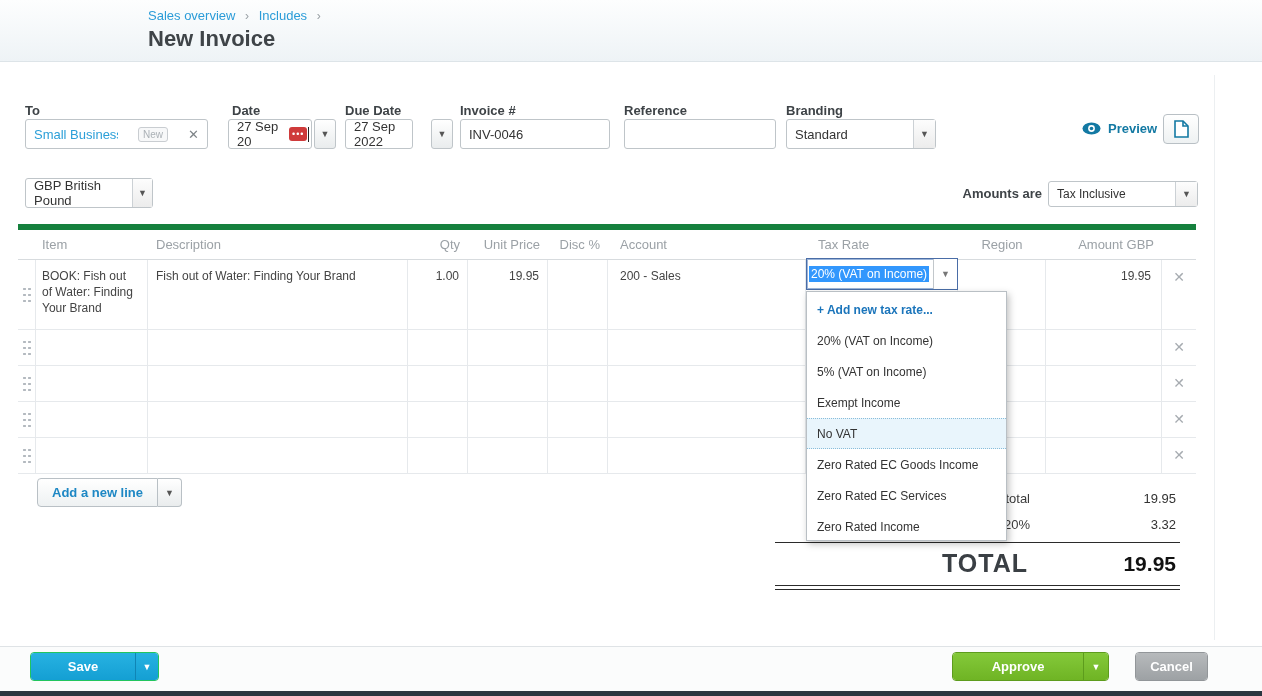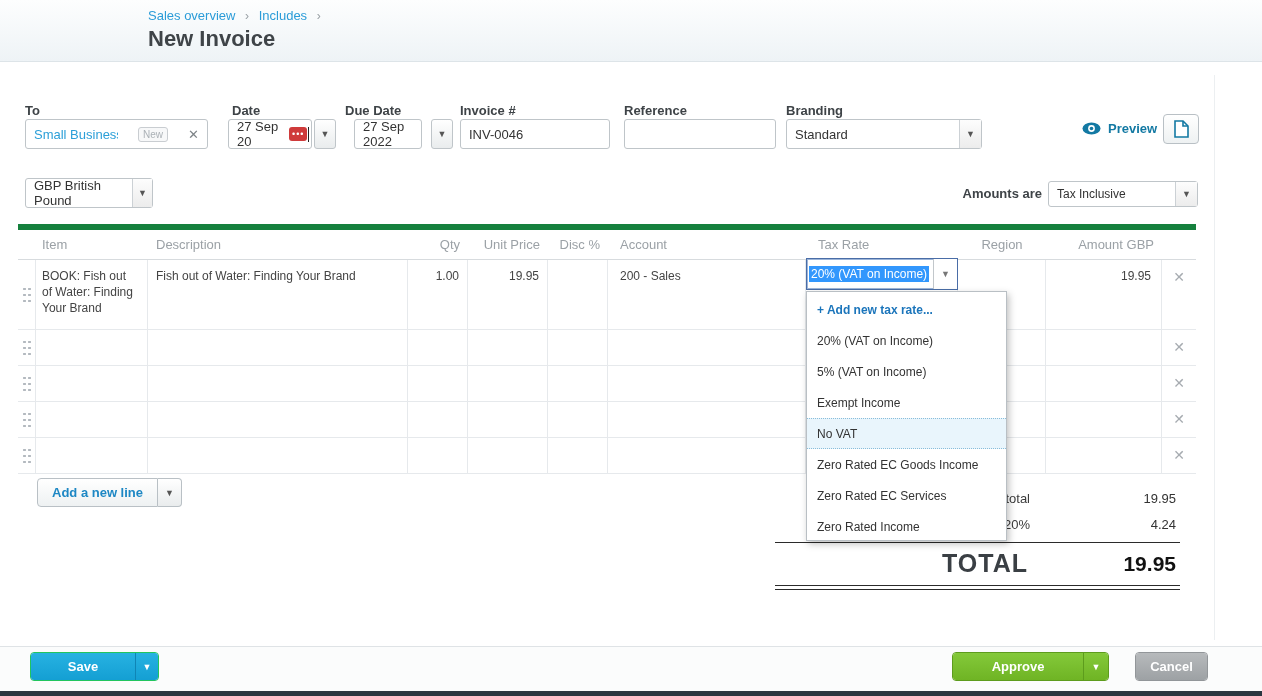--- a/index.html
+++ b/index.html
@@ -132,34 +132,34 @@
     <span class="x-small">✕</span>
   </div>
 
   <div class="box" style="left:228px; width:84px; padding-right:2px;">
     <span>27 Sep 20</span>
     <span class="red-badge">•••</span>
     <span class="cursor-bar"></span>
   </div>
   <div class="arrow-btn" style="left:314px;">▼</div>
 
-  <div class="box" style="left:354px; width:68px;justify-content:flex-end;">
+  <div class="box" style="left:345px; width:68px;justify-content:flex-end;">
     <span>27 Sep 2022</span>
   </div>
   <div class="arrow-btn" style="left:431px;">▼</div>
 
   <div class="box" style="left:460px; width:150px;">
     <span>INV-0046</span>
   </div>
 
   <div class="box" style="left:624px; width:152px;">
     <span></span>
   </div>
 
-  <div class="box" style="left:786px; width:196px;">
+  <div class="box" style="left:786px; width:150px;">
     <span>Standard</span>
     <span class="sel-seg">▼</span>
   </div>
 
   <div class="preview-wrap">
     <svg width="19" height="13" viewBox="0 0 19 13">
       <ellipse cx="9.5" cy="6.5" rx="9" ry="6" fill="#1379a3"></ellipse>
       <circle cx="9.5" cy="6.5" r="3.4" fill="#fff"></circle>
       <circle cx="9.5" cy="6.5" r="1.8" fill="#1379a3"></circle>
     </svg>
@@ -305,21 +305,21 @@
   </div>
 
   <div class="addline">
     <div class="addline-main">Add a new line</div>
     <div class="addline-arrow">▼</div>
   </div>
 
   <div class="tlabel" style="left:830px; top:491px;">Subtotal</div>
   <div class="tval" style="left:1076px; top:491px;">19.95</div>
   <div class="tlabel" style="left:830px; top:517px;">Includes VAT at 20%</div>
-  <div class="tval" style="left:1076px; top:517px;">4.24</div>
+  <div class="tval" style="left:1076px; top:517px;">3.32</div>
   <div class="tline" style="top:542px;"></div>
   <div class="total-label">TOTAL</div>
   <div class="total-val">19.95</div>
   <div class="tline" style="top:585px;"></div>
   <div class="tline" style="top:589px;"></div>
 
   <div class="footer"></div>
   <div class="btn btn-save">
     <div class="main">Save</div>
     <div class="arr">▼</div>

